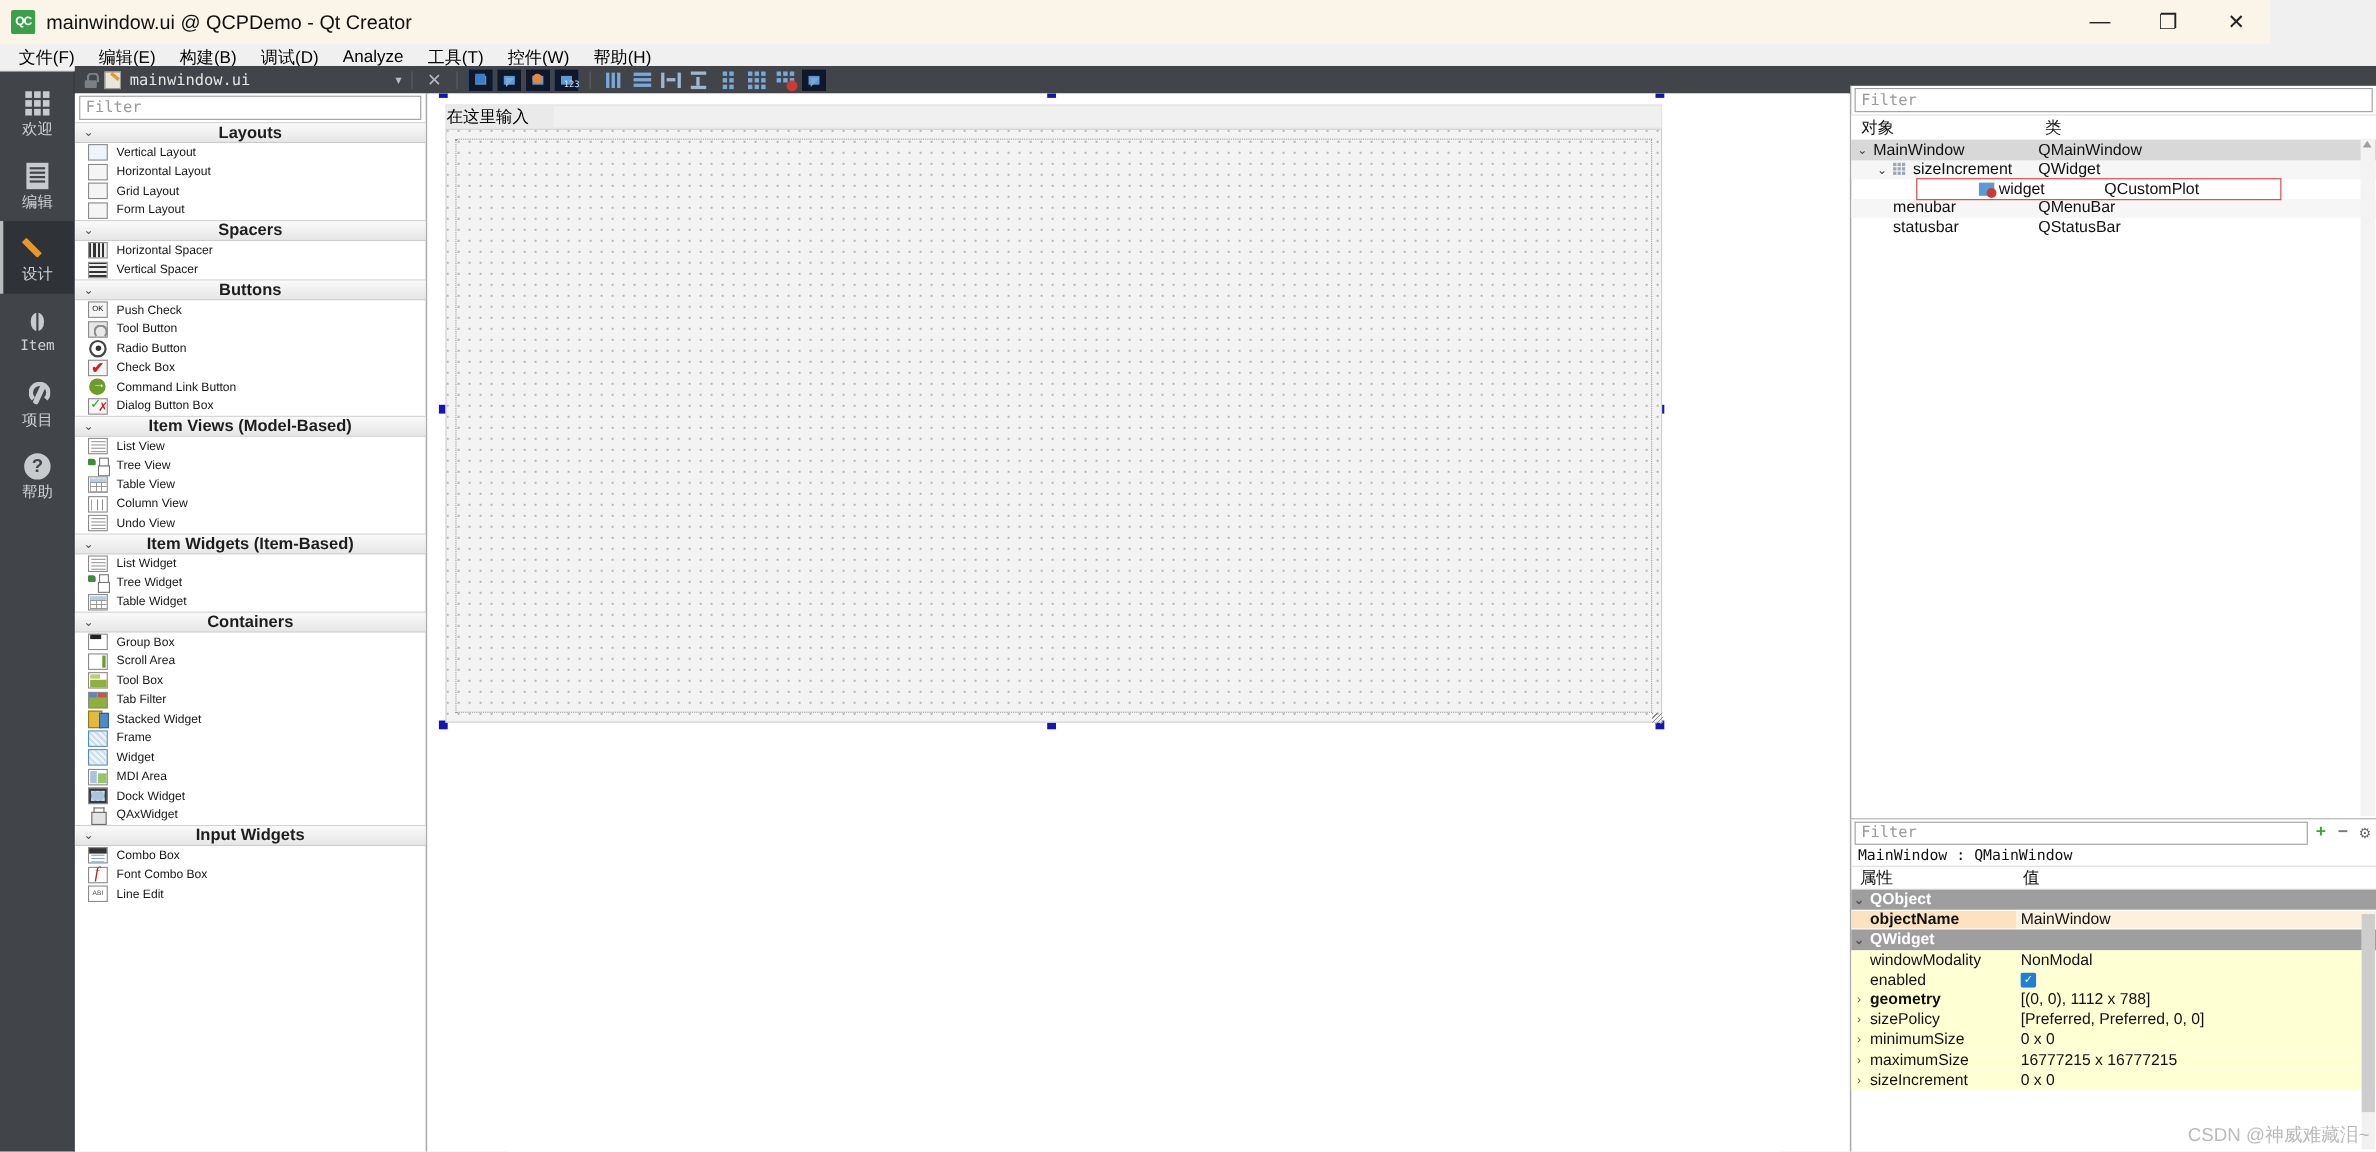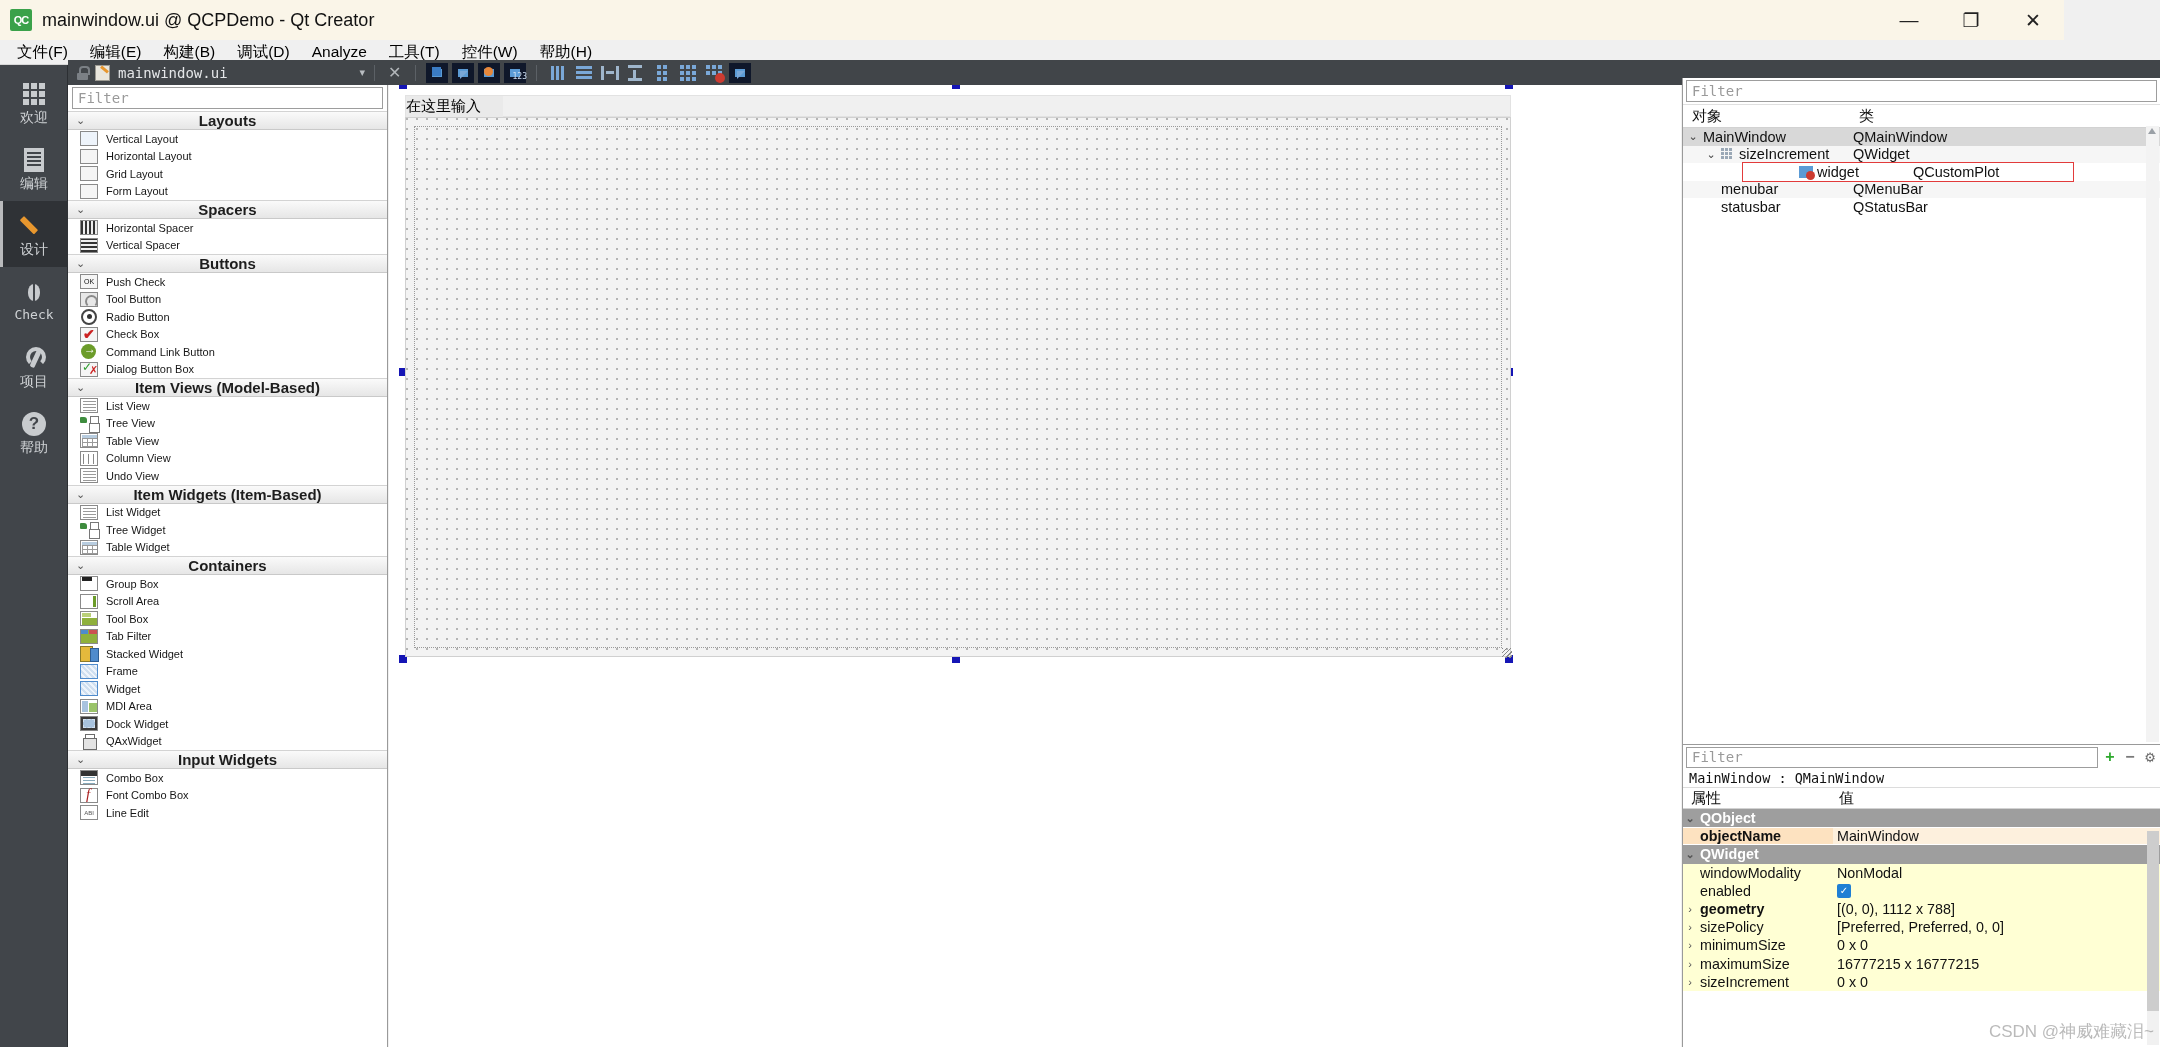--- a/index.html
+++ b/index.html
@@ -351,21 +351,21 @@
     <div class="mode active">
       <div class="m-ico">
           <span class="pencil-ico"></span>
         </div>
       <div class="m-lbl">设计</div>
     </div>
     <div class="mode">
       <div class="m-ico">
           <span class="bug-ico"></span>
         </div>
-      <div class="m-lbl" style="font-family:'DejaVu Sans Mono',monospace;font-size:13px;">Check</div>
+      <div class="m-lbl" style="font-family:'DejaVu Sans Mono',monospace;font-size:13px;">Item</div>
     </div>
     <div class="mode">
       <div class="m-ico">
           <span class="wrench-ico"></span>
         </div>
       <div class="m-lbl">项目</div>
     </div>
     <div class="mode">
       <div class="m-ico">
           <span class="help-ico">?</span>

